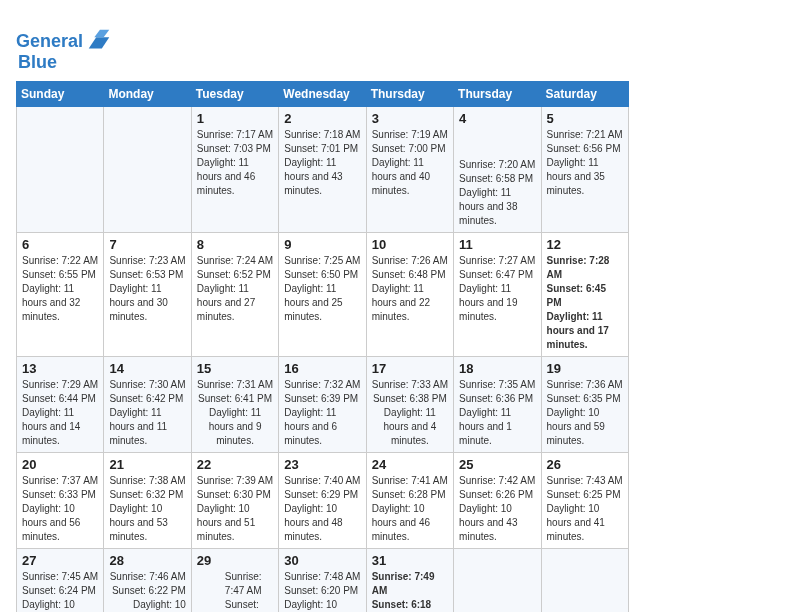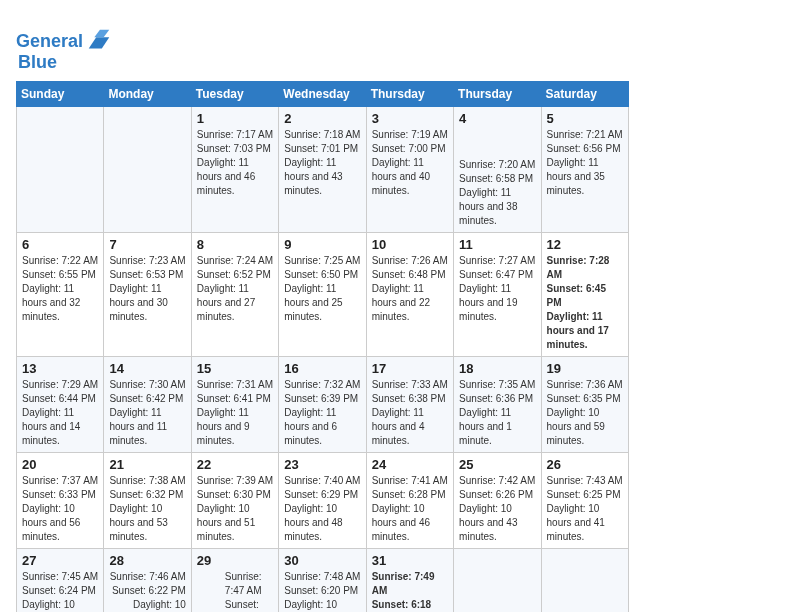--- a/index.html
+++ b/index.html
@@ -218,33 +218,33 @@
 Daylight: 11 hours and 14 minutes.</div>
           </td>
           <td>
             <span class="day-num">14</span>
             <div class="day-info" style="white-space: pre-line;">Sunrise: 7:30 AM
 Sunset: 6:42 PM
 Daylight: 11 hours and 11 minutes.</div>
           </td>
           <td>
             <span class="day-num">15</span>
-            <div class="day-info" style="white-space: pre-line;">Sunrise: 7:31 AM
+            <div class="day-info" style="white-space: pre-line; text-align: center;">Sunrise: 7:31 AM
 Sunset: 6:41 PM
 Daylight: 11 hours and 9 minutes.</div>
           </td>
           <td>
             <span class="day-num">16</span>
             <div class="day-info" style="white-space: pre-line;">Sunrise: 7:32 AM
 Sunset: 6:39 PM
 Daylight: 11 hours and 6 minutes.</div>
           </td>
           <td>
             <span class="day-num">17</span>
-            <div class="day-info" style="white-space: pre-line;">Sunrise: 7:33 AM
+            <div class="day-info" style="white-space: pre-line; text-align: center;">Sunrise: 7:33 AM
 Sunset: 6:38 PM
 Daylight: 11 hours and 4 minutes.</div>
           </td>
           <td>
             <span class="day-num">18</span>
             <div class="day-info" style="white-space: pre-line;">Sunrise: 7:35 AM
 Sunset: 6:36 PM
 Daylight: 11 hours and 1 minute.</div>
           </td>
           <td>

